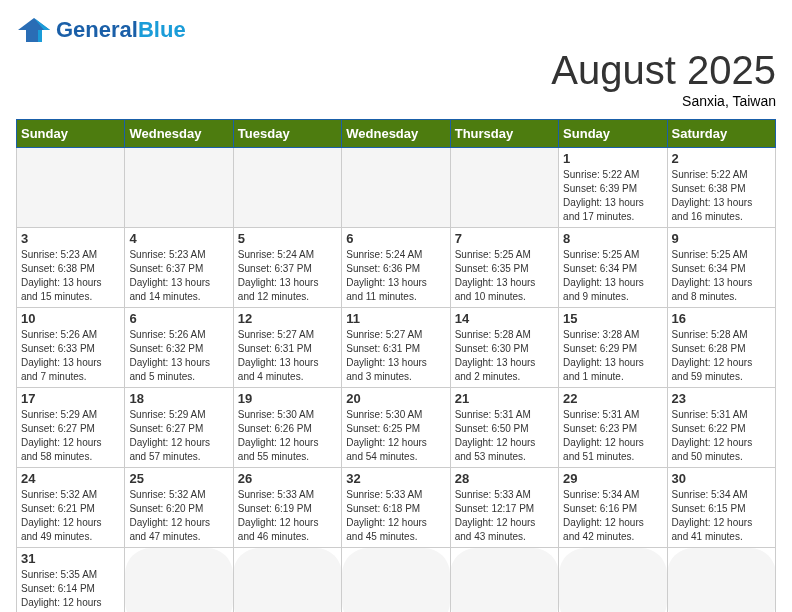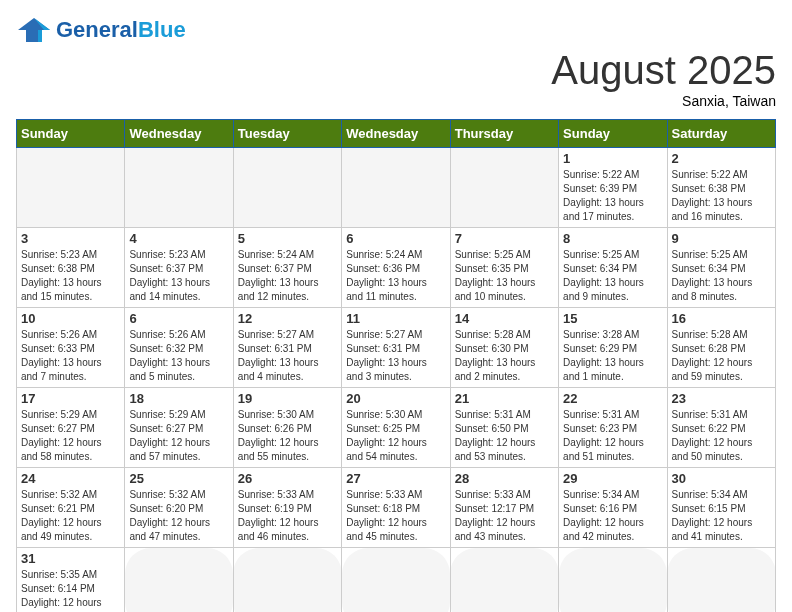--- a/index.html
+++ b/index.html
@@ -288,21 +288,21 @@
 Sunset: 6:20 PM
 Daylight: 12 hours and 47 minutes.</div>
         </td>
         <td>
           <span class="day-number">26</span>
           <div class="day-info">Sunrise: 5:33 AM
 Sunset: 6:19 PM
 Daylight: 12 hours and 46 minutes.</div>
         </td>
         <td>
-          <span class="day-number">27</span>
+          <span class="day-number">32</span>
           <div class="day-info">Sunrise: 5:33 AM
 Sunset: 6:18 PM
 Daylight: 12 hours and 45 minutes.</div>
         </td>
         <td>
           <span class="day-number">28</span>
           <div class="day-info">Sunrise: 5:33 AM
 Sunset: 12:17 PM
 Daylight: 12 hours and 43 minutes.</div>
         </td>

